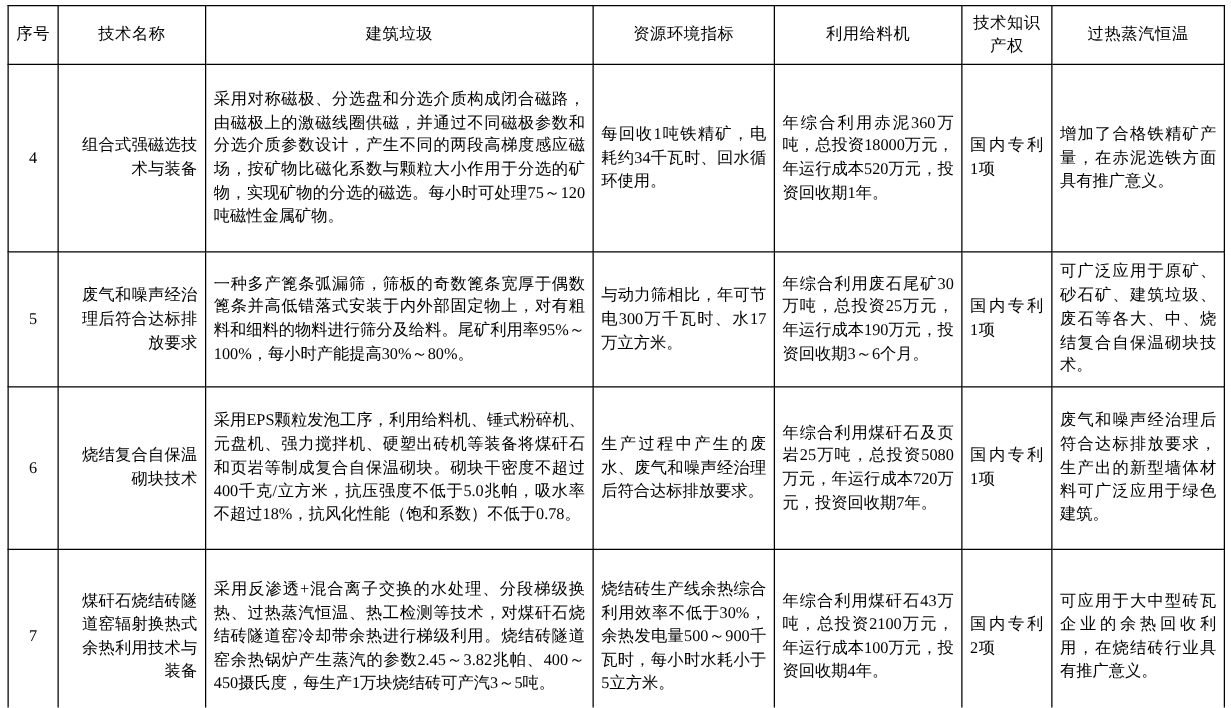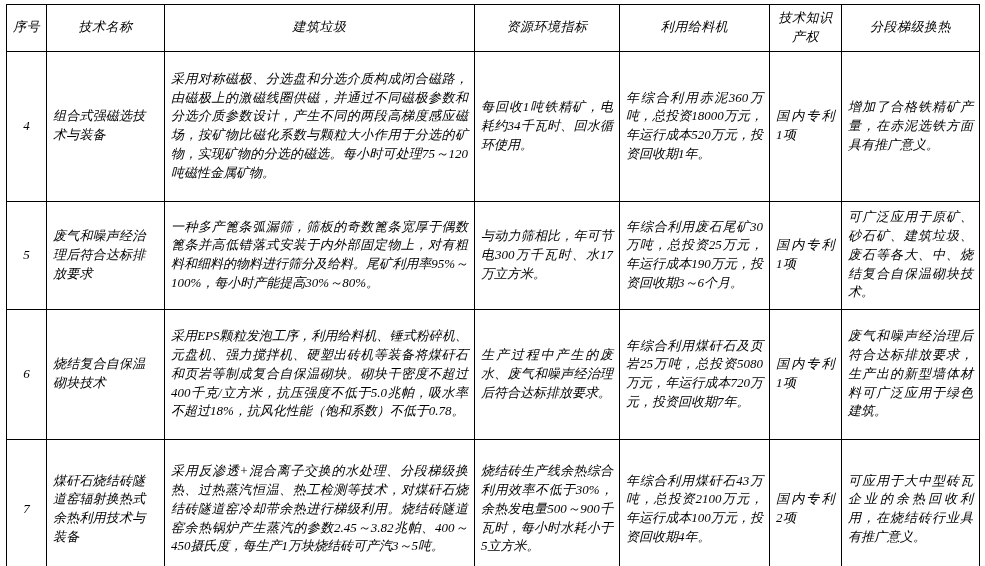--- a/index.html
+++ b/index.html
@@ -13,21 +13,20 @@
     font-family: "Liberation Serif", "DejaVu Serif", serif;
     color: #000000;
     overflow: hidden;
   }
   .page {
     width: 985px;
     height: 566px;
     position: relative;
     box-sizing: border-box;
     padding: 4px 18px 0 6px;
-    font-style: italic;
   }
   table.tech-table {
     border-collapse: collapse;
     table-layout: fixed;
     width: 973px;
     margin: 0 auto;
   }
   table.tech-table td, table.tech-table th {
     border: 1px solid #000000;
     vertical-align: middle;
@@ -49,21 +48,21 @@
   .col-res     { width: 145px; }
   .col-econ    { width: 150px; }
   .col-ip      { width: 72px; }
   .col-app     { width: 138px; }
 
   td.c-no {
     text-align: center;
     font-size: 14px;
   }
   td.c-name {
-    text-align: left;
+    text-align: right;
     font-size: 13.5px;
     line-height: 1.7;
     letter-spacing: 0.2px;
   }
   td.c-intro {
     text-align: justify;
     text-justify: inter-ideograph;
     font-size: 13px;
     line-height: 1.65;
     margin-left: 32px;
@@ -114,21 +113,21 @@
       <col class="col-app">
     </colgroup>
     <thead>
       <tr>
         <th>序号</th>
         <th>技术名称</th>
         <th>建筑垃圾</th>
         <th>资源环境指标</th>
         <th>利用给料机</th>
         <th>技术知识产权</th>
-        <th>分段梯级换热</th>
+        <th>过热蒸汽恒温</th>
       </tr>
     </thead>
     <tbody>
       <tr class="row-4">
         <td class="c-no">4</td>
         <td class="c-name">组合式强磁选技术与装备</td>
         <td class="c-intro">采用对称磁极、分选盘和分选介质构成闭合磁路，由磁极上的激磁线圈供磁，并通过不同磁极参数和分选介质参数设计，产生不同的两段高梯度感应磁场，按矿物比磁化系数与颗粒大小作用于分选的矿物，实现矿物的分选的磁选。每小时可处理75～120吨磁性金属矿物。</td>
         <td class="c-res">每回收1吨铁精矿，电耗约34千瓦时、回水循环使用。</td>
         <td class="c-econ">年综合利用赤泥360万吨，总投资18000万元，年运行成本520万元，投资回收期1年。</td>
         <td class="c-ip">国内专利1项</td>

